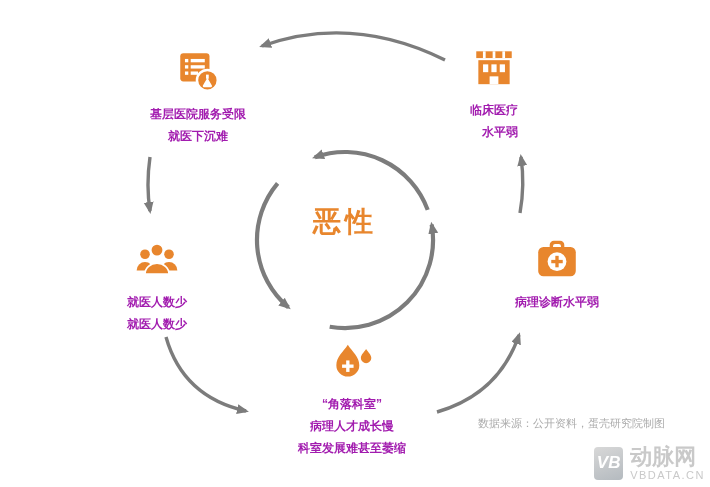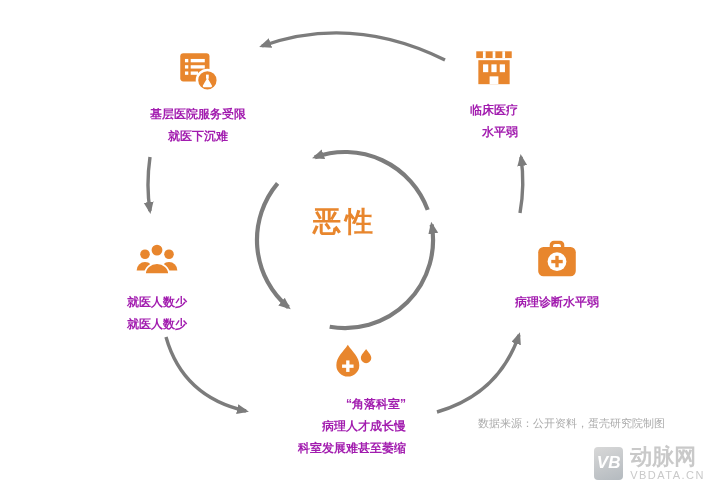--- a/index.html
+++ b/index.html
@@ -11,21 +11,21 @@
   .arrows { position:absolute; left:0; top:0; pointer-events:none; }
   .node {
     position:absolute; transform:translateX(-50%); text-align:center;
     color:#a21caf; font-weight:700; font-size:12px; line-height:22px; white-space:nowrap;
   }
   .node svg { display:block; margin:0 auto 7px auto; }
   #node-grassroots { left:198px; top:48px; }
   #node-clinical  { left:494px; top:44px;text-align:right; }
   #node-patients  { left:157px; top:236px; }
   #node-diagnosis { left:557px; top:236px; }
-  #node-corner    { left:352px; top:338px;text-align:right; }
+  #node-corner    { left:352px; top:338px; }
   .center-label {
     position:absolute; left:345px; top:204px; transform:translateX(-50%);
     text-align:right; color:#E8862D; font-weight:700; font-size:28px;
     line-height:35px; letter-spacing:4px;
   }
   .source-note { position:absolute; left:478px; top:416px; font-size:11px; color:#ABABAB; }
   .watermark { position:absolute; right:5px; bottom:6px; display:flex; align-items:center; gap:7px; }
   .wm-logo {
     width:29px; height:33px; border-radius:4px;
     background:linear-gradient(160deg,#d8d8d8,#b4babf);

